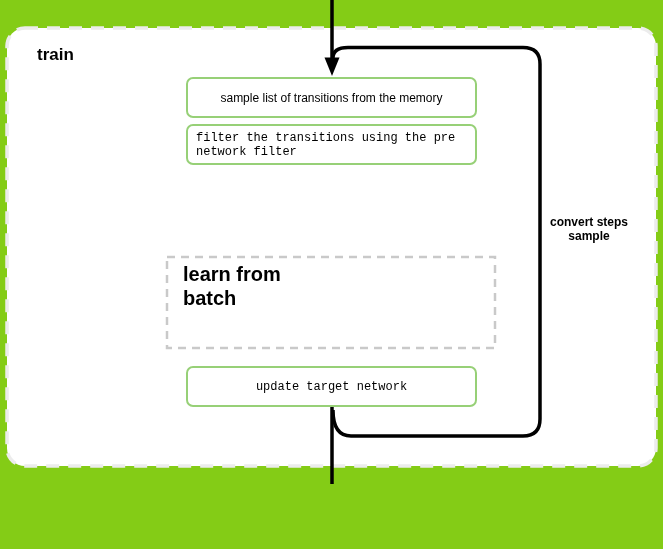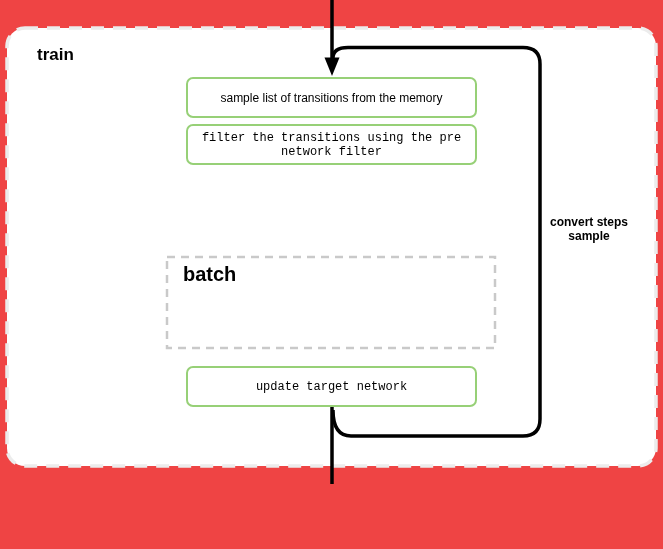--- a/index.html
+++ b/index.html
@@ -4,21 +4,21 @@
 <style>
   html, body {
     margin: 0;
     padding: 0;
     background: #000000;
   }
   .stage {
     position: relative;
     width: 663px;
     height: 549px;
-    background: #ef4444;
+    background: #84cc16;
     overflow: hidden;
     font-family: "Liberation Sans", sans-serif;
     color: #000000;
   }
   .flow-layer {
     position: absolute;
     left: 0;
     top: 0;
     width: 663px;
     height: 549px;
@@ -37,21 +37,20 @@
     left: 186px;
     width: 291px;
     height: 41px;
     box-sizing: border-box;
     background: #ffffff;
     border: 2.5px solid #97d077;
     border-radius: 7px;
     display: flex;
     align-items: center;
     justify-content: center;
-    text-align: center;
     font-size: 12px;
     color: #000000;
     padding: 0 8px;
   }
   .step-1 { top: 77px; }
   .step-2 { top: 124px; font-family: Liberation Mono, monospace; }
   .step-3 { top: 196px; }
   .step-final { top: 366px; font-family: Liberation Mono, monospace; }
   .subprocess-label {
     position: absolute;
@@ -98,20 +97,21 @@
   <div class="step step-1">
     <span>sample list of transitions from the memory</span>
   </div>
 
   <div class="step step-2">
     <span>filter the transitions using the pre network filter</span>
   </div>
 
 
   <div class="subprocess-label">
+    <div>learn from</div>
     <div>batch</div>
   </div>
 
   <div class="step step-final">
     <span>update target network</span>
   </div>
 
   <div class="loop-annotation">
     <div>convert steps</div>
     <div>sample</div>

